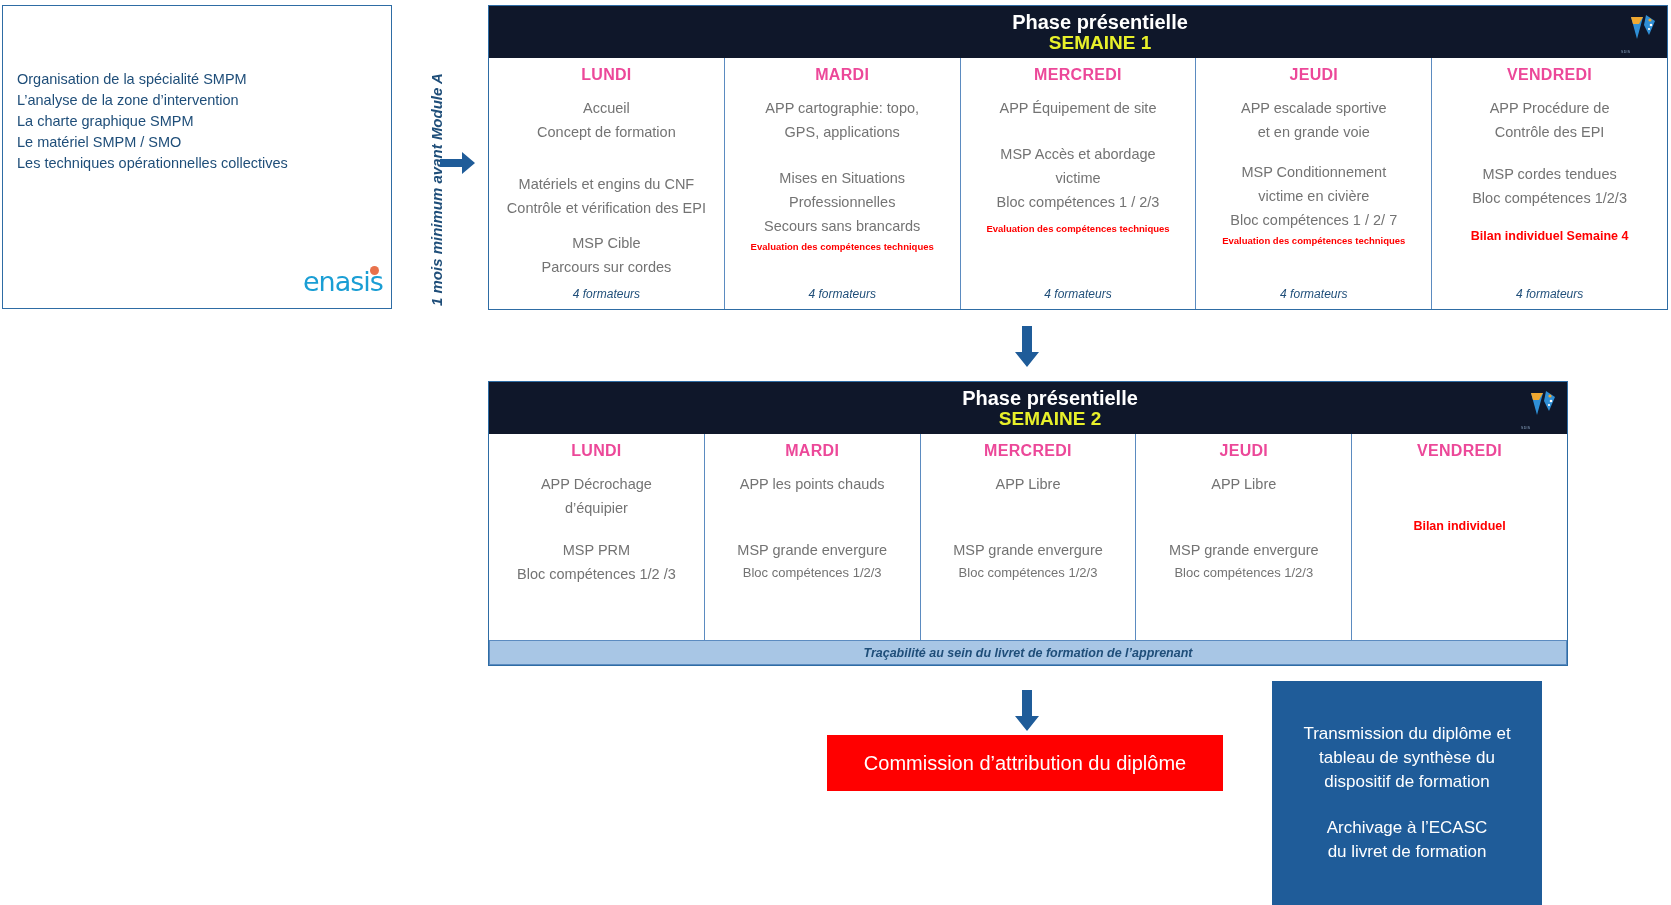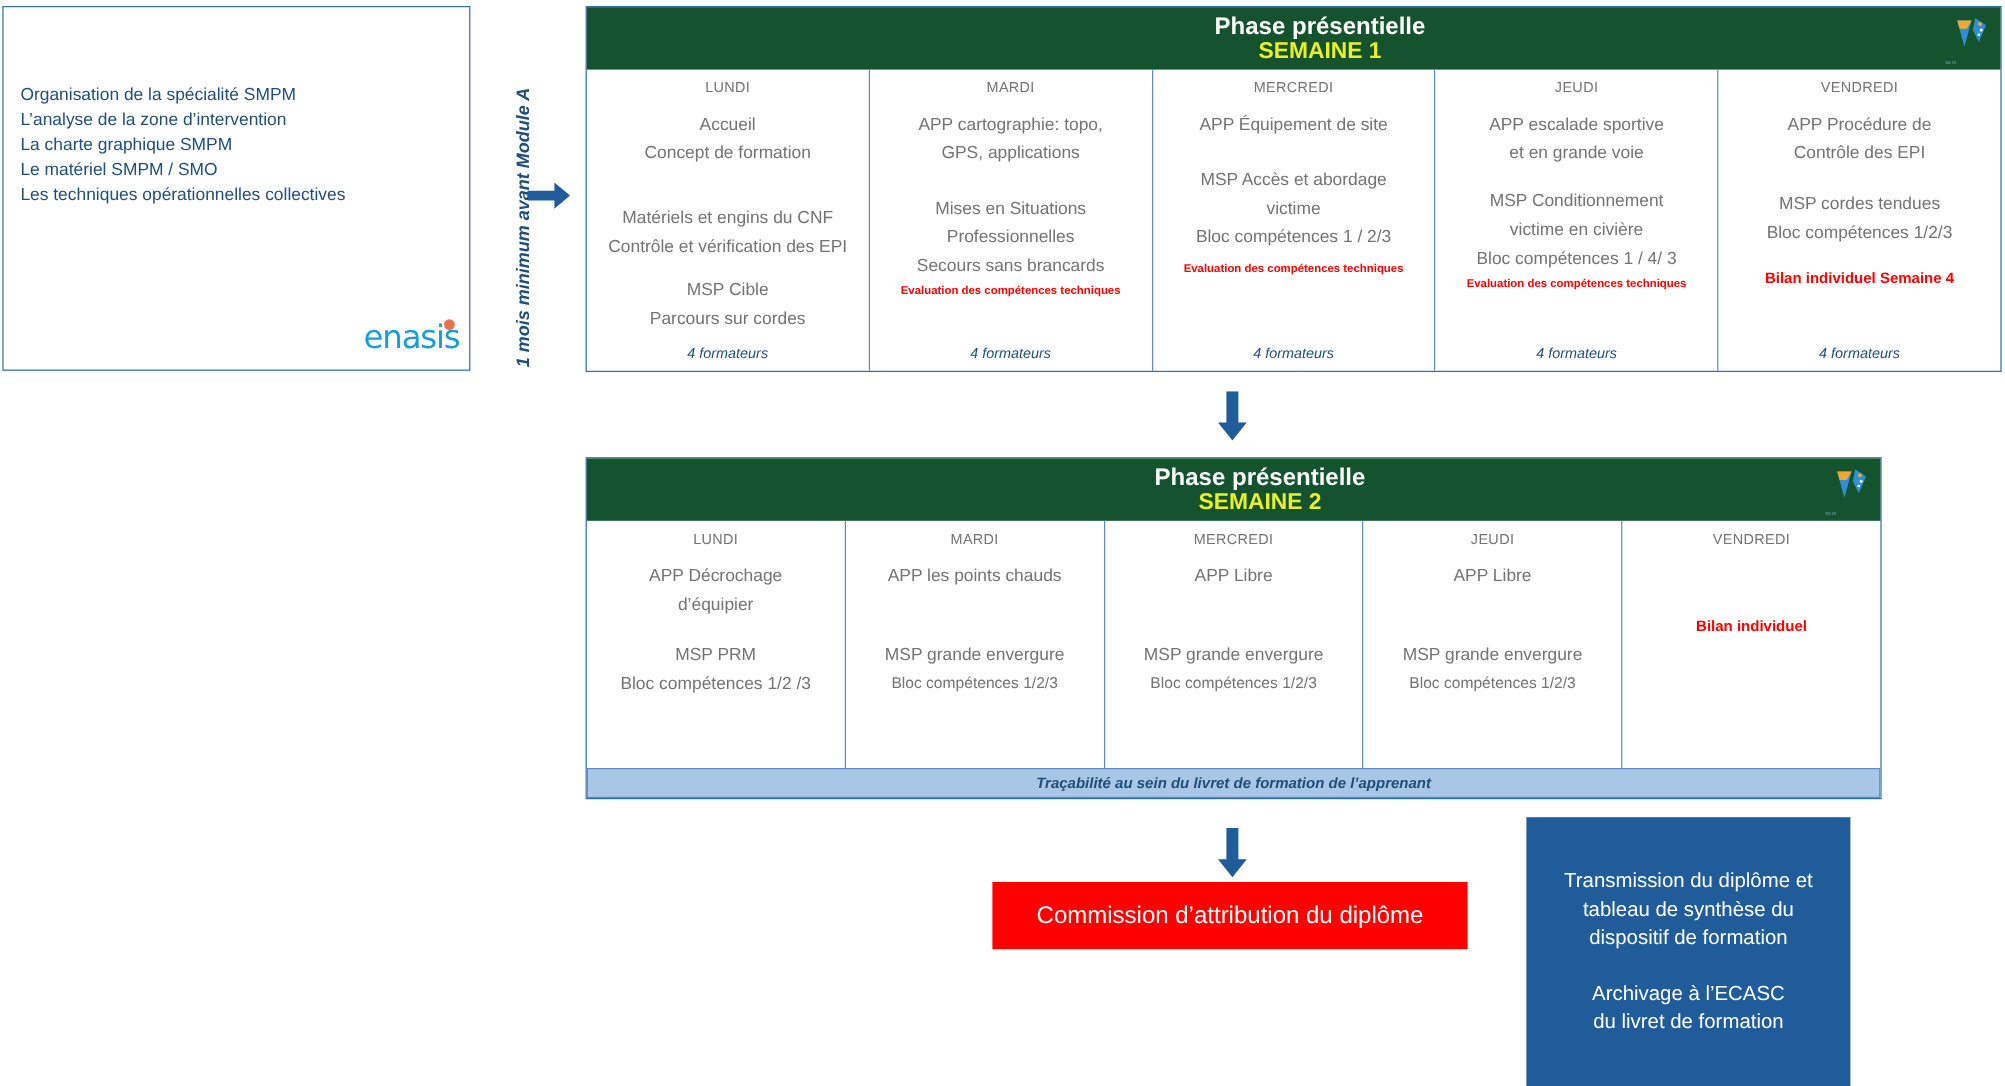--- a/index.html
+++ b/index.html
@@ -27,30 +27,30 @@
     position:absolute;left:22px;top:296px;white-space:nowrap;
     font-size:15px;font-weight:bold;font-style:italic;color:#1f4e79;
   }
 
   
   .arrow-right{width:36px;height:26px;}
   .arrow-down{width:26px;height:40px;}
 
   
   .week{border:1px solid #2e6ca4;background:#ffffff;}
-  .week-head{position:relative;height:52px;background:#14532d;display:flex;flex-direction:column;align-items:center;justify-content:center;padding-left:44px;}
+  .week-head{position:relative;height:52px;background:#0f172a;display:flex;flex-direction:column;align-items:center;justify-content:center;padding-left:44px;}
   .week-head .l1{color:#ffffff;font-size:20px;font-weight:bold;line-height:22px;}
   .week-head .l2{color:#e8f02a;font-size:19px;font-weight:bold;line-height:20px;}
   .logo-sdis{position:absolute;right:6px;top:3px;width:44px;height:46px;}
   .logo-sdis .cap{position:absolute;left:4px;bottom:1px;font-size:3.5px;color:#8fa9c6;letter-spacing:.3px;}
 
   .week-body{display:flex;}
   .daycol{flex:1 1 0;border-right:1px solid #5b8bc0;display:flex;flex-direction:column;align-items:center;text-align:center;padding:8px 6px 0 6px;position:relative;}
   .daycol:last-child{border-right:none;}
-  .dayname{font-size:12px;color:#737373;letter-spacing:.3px;margin-bottom:14px;}
+  .dayname{font-size:16px;color:#ec4899;letter-spacing:.3px;margin-bottom:14px;font-weight:bold;}
   .blk{font-size:14.5px;line-height:20px;color:#737373;margin-bottom:4px;}
   .blk.sm{font-size:13px;line-height:18px;}
   .blk.red{color:#ff0000;font-size:9.5px;line-height:13px;font-weight:bold;}
   .blk.red-b{color:#ff0000;font-size:12.5px;line-height:16px;font-weight:bold;}
   .gap{flex:1 1 auto;min-height:6px;}
   .formateurs{font-size:12px;font-style:italic;color:#1f4e79;padding-bottom:8px;}
 
   #week1{left:488px;top:5px;width:1180px;height:305px;}
   #week1 .week-body{height:251px;}
 
@@ -158,21 +158,21 @@
       <div class="formateurs">4 formateurs</div>
     </div>
 
     <div class="daycol">
       <div class="dayname">JEUDI</div>
       <div class="blk">APP escalade sportive</div>
       <div class="blk">et en grande voie</div>
       <div style="height:16px"></div>
       <div class="blk">MSP Conditionnement</div>
       <div class="blk">victime en civière</div>
-      <div class="blk">Bloc compétences 1 / 4/ 3</div>
+      <div class="blk">Bloc compétences 1 / 2/ 7</div>
       <div class="blk red">Evaluation des compétences techniques</div>
       <div class="gap"></div>
       <div class="formateurs">4 formateurs</div>
     </div>
 
     <div class="daycol">
       <div class="dayname">VENDREDI</div>
       <div class="blk">APP Procédure de</div>
       <div class="blk">Contrôle des EPI</div>
       <div style="height:18px"></div>

